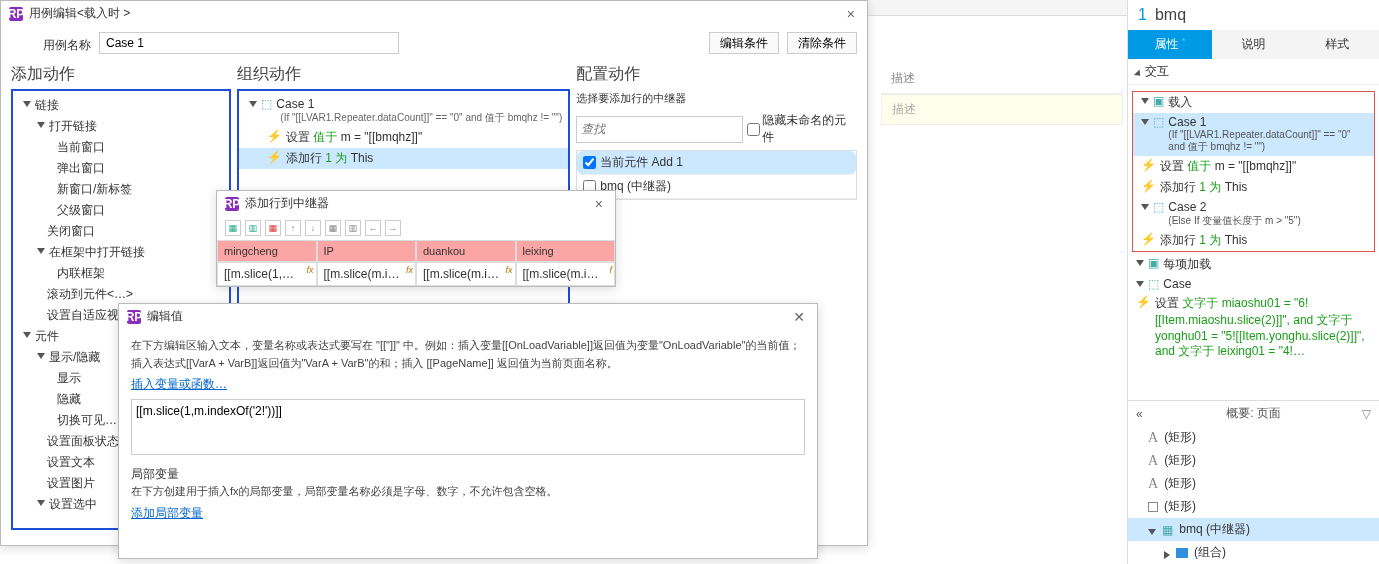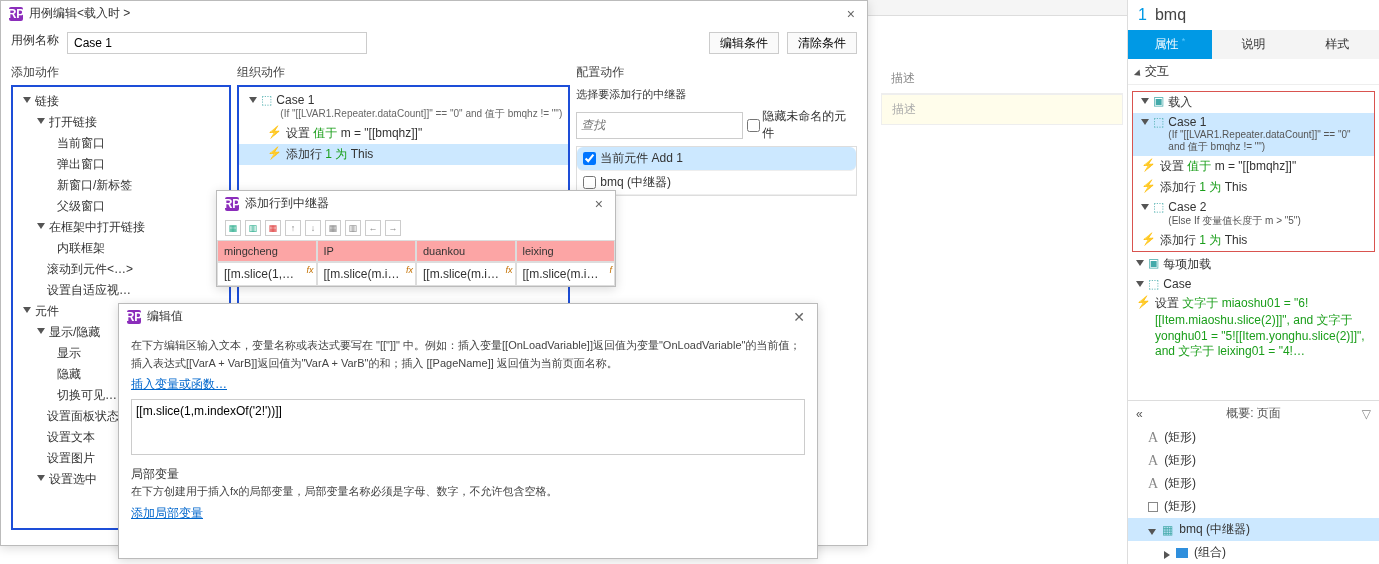--- a/index.html
+++ b/index.html
@@ -5,26 +5,26 @@
   * { box-sizing: border-box; margin: 0; padding: 0; font-family: "Microsoft YaHei", Arial, sans-serif; font-size: 12px; }
   body { width: 1379px; height: 564px; background: #fff; overflow: hidden; position: relative; color: #333; }
   .ruler { position: absolute; top: 0; left: 0; right: 252px; height: 16px; background: #f5f5f5; font-size: 9px; color: #888; border-bottom: 1px solid #ddd; overflow: hidden; white-space: nowrap; letter-spacing: 2px;}
   .dialog { position: absolute; background: #fff; border: 1px solid #bbb; box-shadow: 0 2px 10px rgba(0,0,0,0.15); }
   .dialog-title { display: flex; align-items: center; padding: 4px 8px; font-size: 12px; }
   .rp-icon { width: 14px; height: 14px; background: #8b2dbb; display: inline-flex; align-items: center; justify-content: center; color: #fff; font-size: 12px; font-weight: bold; margin-right: 6px; border-radius: 2px;}
   .close-x { margin-left: auto; font-size: 14px; color: #666; cursor: pointer; padding: 0 4px;}
 
   
   .d1 { top: 0; left: 0; width: 868px; height: 546px; }
-  .d1 .row1 { display: flex; align-items: flex-start; gap: 8px; padding: 6px 10px; }
+  .d1 .row1 { display: flex; align-items: flex-end; gap: 8px; padding: 6px 10px; margin-left: 32px; }
   .d1 .row1 input { width: 300px; height: 22px; border: 1px solid #ccc; padding: 0 6px; }
   .d1 .row1 button { height: 22px; padding: 0 10px; border: 1px solid #ccc; background: #fafafa; cursor: pointer; }
   .d1 .columns { display: flex; gap: 6px; padding: 4px 10px 10px 10px; height: calc(100% - 64px); }
   .d1 .col { flex: 1; display: flex; flex-direction: column; }
-  .d1 .col > .hdr { font-size: 12px; color: #444; padding-bottom: 4px;}
+  .d1 .col > .hdr { font-size: 16px; color: #444; padding-bottom: 4px;}
   .d1 .tree { border: 2px solid #1d4ed8; flex: 1; overflow: auto; padding: 4px 0;}
   .tree-row { padding: 2px 6px 2px 10px; white-space: nowrap; font-size: 11px; display: flex; align-items: flex-start; gap: 4px; cursor: default;}
   .tree-row.sel { background: #cce8ff; }
   .exp { display: inline-block; width: 0; height: 0; margin-top:4px; }
   .exp.open { border-left: 4px solid transparent; border-right: 4px solid transparent; border-top: 6px solid #555; }
   .exp.closed { border-top: 4px solid transparent; border-bottom: 4px solid transparent; border-left: 6px solid #555; }
   .bolt { color: #e6b800; font-weight: bold; }
   .green { color: #1a9e1a; }
   .case-icon { color: #4aa; }
 
@@ -122,20 +122,23 @@
           </div>
         <div class="tree-row" style="padding-left:44px">
             <span>弹出窗口</span>
           </div>
         <div class="tree-row" style="padding-left:44px">
             <span>新窗口/新标签</span>
           </div>
         <div class="tree-row" style="padding-left:44px">
             <span>父级窗口</span>
           </div>
+        <div class="tree-row" style="padding-left:34px">
+            <span>关闭窗口</span>
+          </div>
         <div class="tree-row" style="padding-left:24px">
             <span class="exp open"></span>
             <span>在框架中打开链接</span>
           </div>
         <div class="tree-row" style="padding-left:44px">
             <span>内联框架</span>
           </div>
         <div class="tree-row" style="padding-left:34px">
             <span>滚动到元件&lt;…&gt;</span>
           </div>

